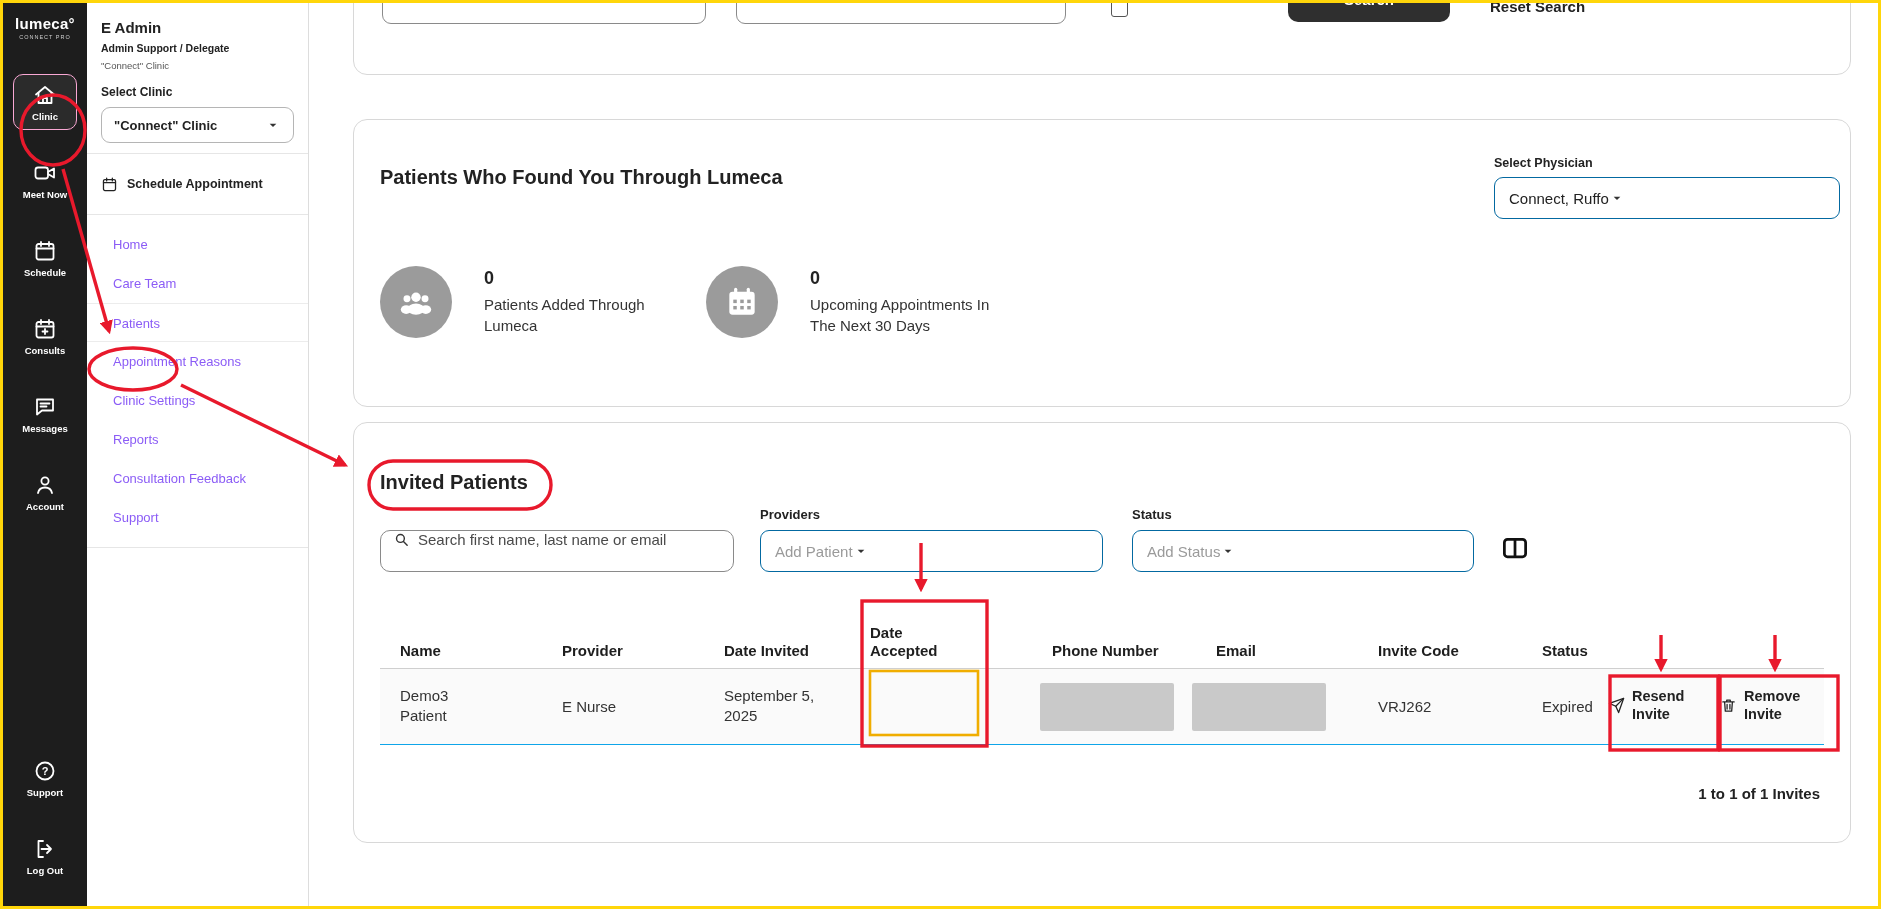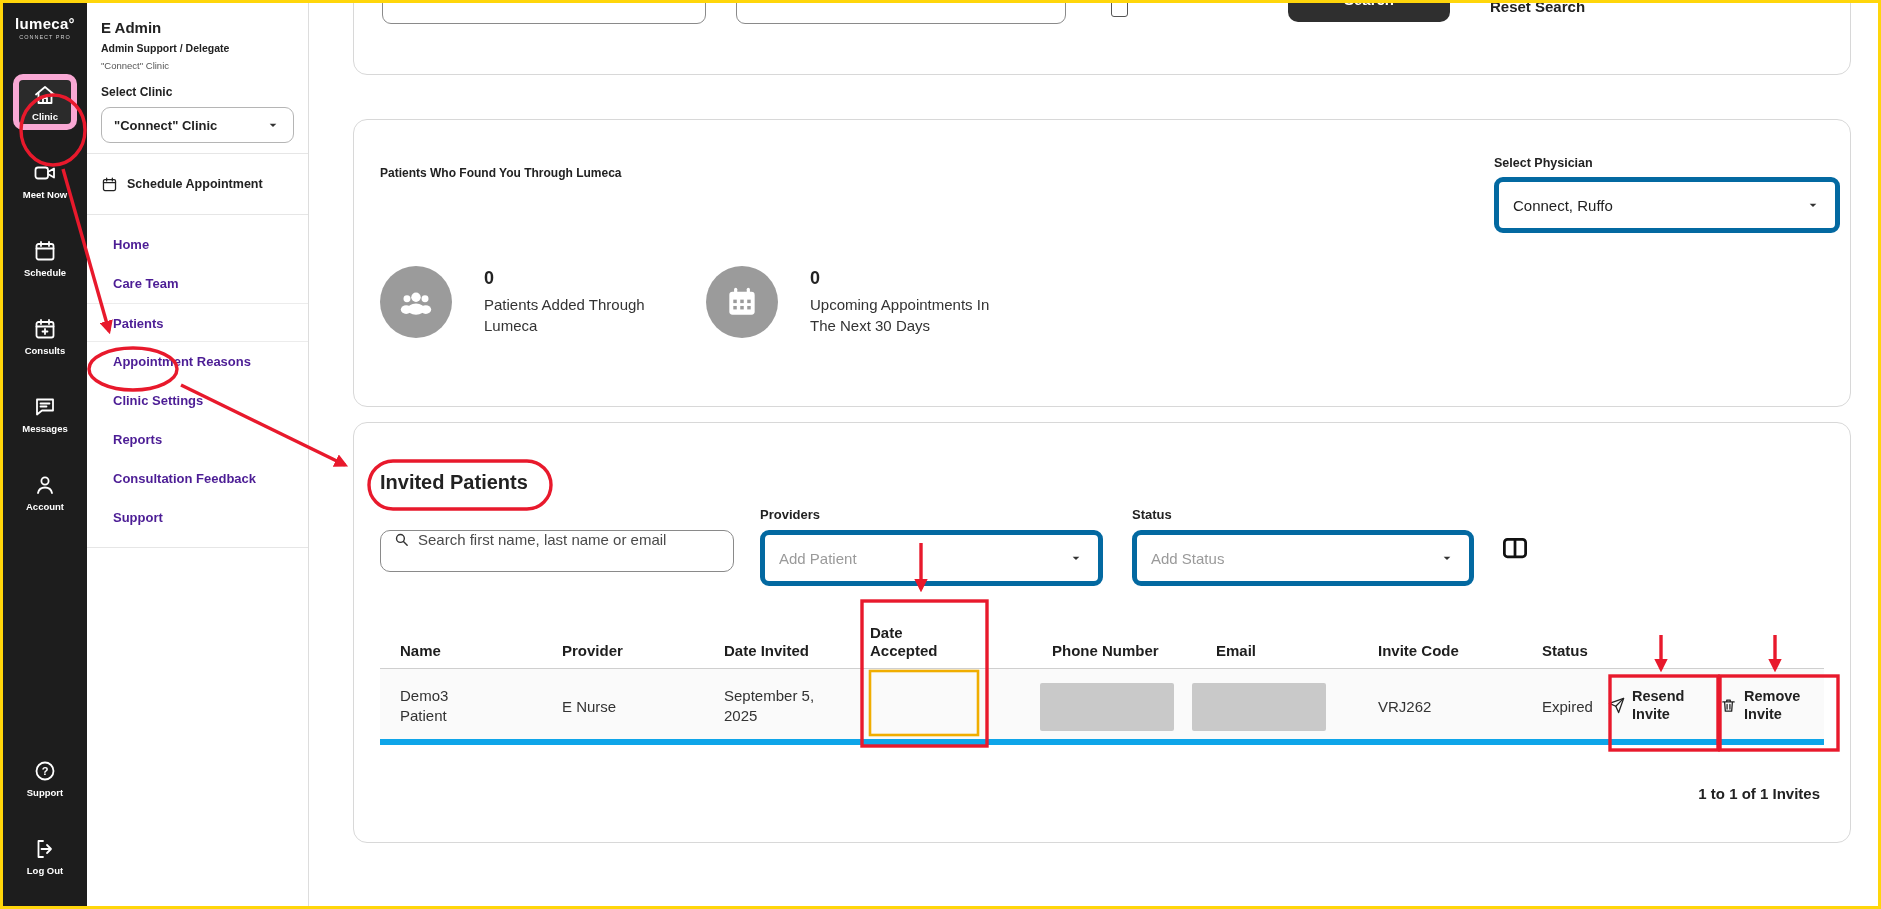--- a/index.html
+++ b/index.html
@@ -13,58 +13,58 @@
   body{font-family:"Liberation Sans",sans-serif;color:#222;background:#fff;}
   .frame{width:1881px;height:909px;border:3px solid var(--frame-yellow,#ffd60a);position:relative;overflow:hidden;background:#fff;}
   .page{display:flex;width:100%;height:100%;}
 
   
   .rail{width:84px;background:var(--rail-bg,#1d1d1d);color:#fff;display:flex;flex-direction:column;align-items:center;padding-top:12px;flex-shrink:0;}
   .logo{text-align:center;margin-bottom:34px;}
   .logo-title{font-size:15px;font-weight:bold;letter-spacing:.3px;}
   .logo-sub{font-size:5.5px;letter-spacing:1px;color:#cfcfcf;margin-top:2px;}
   .rail-item{width:64px;height:56px;display:flex;flex-direction:column;align-items:center;justify-content:center;gap:4px;margin-bottom:22px;cursor:pointer;border-radius:10px;}
-  .rail-item.active{border:6px solid #f9a8d4;background:#2b2b2b;}
+  .rail-item.active{border:1px solid #f9a8d4;background:#2b2b2b;}
   .rail-item svg{width:24px;height:24px;stroke:#fff;fill:none;stroke-width:1.8;stroke-linecap:round;stroke-linejoin:round;}
   .rail-label{font-size:9.5px;font-weight:bold;}
   .rail-spacer{flex:1;}
 
   
   .sidebar{width:222px;background:#fff;border-right:1px solid #ddd;flex-shrink:0;padding:16px 0 0 0;}
   .sb-pad{padding:0 14px;}
   .sb-name{font-size:15px;font-weight:bold;}
   .sb-role{font-size:10.5px;font-weight:bold;margin-top:6px;}
   .sb-clinic{font-size:9.5px;color:#555;margin-top:6px;}
   .sb-select-label{font-size:12px;font-weight:bold;margin-top:14px;}
   .sb-dropdown{margin-top:8px;height:36px;border:1px solid #b5b5b5;border-radius:9px;display:flex;align-items:center;justify-content:space-between;padding:0 12px;cursor:pointer;background:#fff;}
   .sb-dropdown .val{font-size:13px;font-weight:bold;}
   .divider{height:1px;background:#e6e6e6;margin:10px 0;}
   .qa-item{height:40px;display:flex;align-items:center;gap:9px;padding:0 14px;cursor:pointer;}
   .qa-item svg{width:17px;height:17px;stroke:#222;fill:none;stroke-width:1.8;stroke-linecap:round;stroke-linejoin:round;flex-shrink:0;}
   .qa-label{font-size:12.5px;font-weight:bold;color:#222;}
-  .nav-item{height:39px;line-height:39px;padding-left:26px;font-size:13px;font-weight:700;color:#4c1d95;cursor:pointer;}
+  .nav-item{height:39px;line-height:39px;padding-left:26px;font-size:13px;font-weight:400;color:#8b5cf6;cursor:pointer;}
   .nav-item.active{background:#fff;border-top:1px solid #ececec;border-bottom:1px solid #ececec;}
 
   
   .main{flex:1;position:relative;overflow:hidden;background:#fff;padding:0 33px 0 44px;}
   .card{background:#fff;border:1px solid #d8d8d8;border-radius:14px;position:relative;width:1498px;}
 
   .card-top{height:110px;margin-top:-38px;overflow:hidden;}
   .ct-input{position:absolute;top:22px;height:36px;border:1.5px solid #8a8a8a;border-radius:9px;background:#fff;font-size:14px;padding:0 12px;font-family:inherit;}
   .ct-input1{left:28px;width:324px;}
   .ct-input2{left:382px;width:330px;}
   .ct-checkbox{position:absolute;left:757px;top:34px;width:17px;height:17px;border:1.5px solid #555;border-radius:3px;background:#fff;cursor:pointer;}
   .ct-search-btn{position:absolute;left:934px;top:10px;width:162px;height:46px;background:#2f2f2f;border:none;border-radius:10px;color:#fff;font-size:15px;font-weight:bold;font-family:inherit;cursor:pointer;}
   .ct-reset{position:absolute;left:1136px;top:32px;font-size:15px;font-weight:600;color:#222;cursor:pointer;}
 
   .card-stats{height:288px;margin-top:44px;}
-  .cs-title{position:absolute;left:26px;top:46px;font-size:12px;font-weight:bold;}
+  .cs-title{position:absolute;left:26px;top:46px;font-size:20px;font-weight:bold;}
   .physician-group{position:absolute;right:10px;top:36px;width:346px;}
   .phys-label{font-size:12.5px;font-weight:bold;margin-bottom:7px;}
-  .select-box{height:56px;border:5px solid #0369a1;border-radius:9px;display:flex;align-items:center;justify-content:space-between;padding:0 14px;background:#fff;cursor:pointer;}
+  .select-box{height:42px;border:1px solid #0369a1;border-radius:9px;display:flex;align-items:center;justify-content:flex-start;padding:0 14px;background:#fff;cursor:pointer;}
   .select-box .val{font-size:15px;color:#222;}
   .select-box .ph{font-size:15px;color:#9a9a9a;}
   .stat{position:absolute;top:146px;display:flex;align-items:center;gap:32px;}
   .stat1{left:26px;}
   .stat2{left:352px;}
   .stat-circle{width:72px;height:72px;border-radius:50%;background:#9b9b9b;display:flex;align-items:center;justify-content:center;flex-shrink:0;}
   .stat-circle svg{width:38px;height:38px;}
   .stat-text{display:flex;flex-direction:column;}
   .stat-value{font-size:18px;font-weight:bold;margin-bottom:6px;}
   .stat-label{font-size:15px;color:#333;line-height:1.35;width:185px;}
@@ -82,21 +82,21 @@
   .dd-provider{position:absolute;left:406px;top:107px;width:343px;}
   .dd-status{position:absolute;left:778px;top:107px;width:342px;}
   .chev{width:16px;height:16px;flex-shrink:0;}
   .chev path{fill:#333;}
   .columns-icon{position:absolute;left:1146px;top:110px;width:30px;height:30px;cursor:pointer;}
   .columns-icon svg{width:30px;height:30px;stroke:#111;fill:none;stroke-width:2.2;}
 
   .th{position:absolute;font-size:15px;font-weight:600;color:#1e1e1e;white-space:nowrap;}
   .th-wrap{white-space:normal;line-height:1.2;}
   .table-divider{position:absolute;left:26px;right:26px;top:245px;height:1px;background:#cfcfcf;}
-  .trow{position:absolute;left:26px;right:26px;top:246px;height:76px;background:#fafafa;border-bottom:6px solid #0ea5e9;}
+  .trow{position:absolute;left:26px;right:26px;top:246px;height:76px;background:#fafafa;border-bottom:1px solid #0ea5e9;}
   .td{position:absolute;font-size:15px;color:#333;line-height:1.35;}
   .redact{position:absolute;top:14px;width:134px;height:48px;background:#c9c9c9;border-radius:2px;}
   .action-btn{position:absolute;top:18px;display:flex;align-items:center;gap:7px;cursor:pointer;}
   .action-btn svg{width:17px;height:17px;stroke:#222;fill:none;stroke-width:1.8;stroke-linecap:round;stroke-linejoin:round;flex-shrink:0;}
   .action-label{font-size:14.5px;font-weight:600;color:#222;line-height:1.25;width:60px;}
   .ci-pagination{position:absolute;right:30px;top:362px;font-size:15px;font-weight:600;}
 
   
   .annotations{position:absolute;inset:0;width:1881px;height:909px;pointer-events:none;z-index:60;}
   .ann{stroke:var(--annotation-red,#e8192c);fill:none;stroke-width:3.4;}

